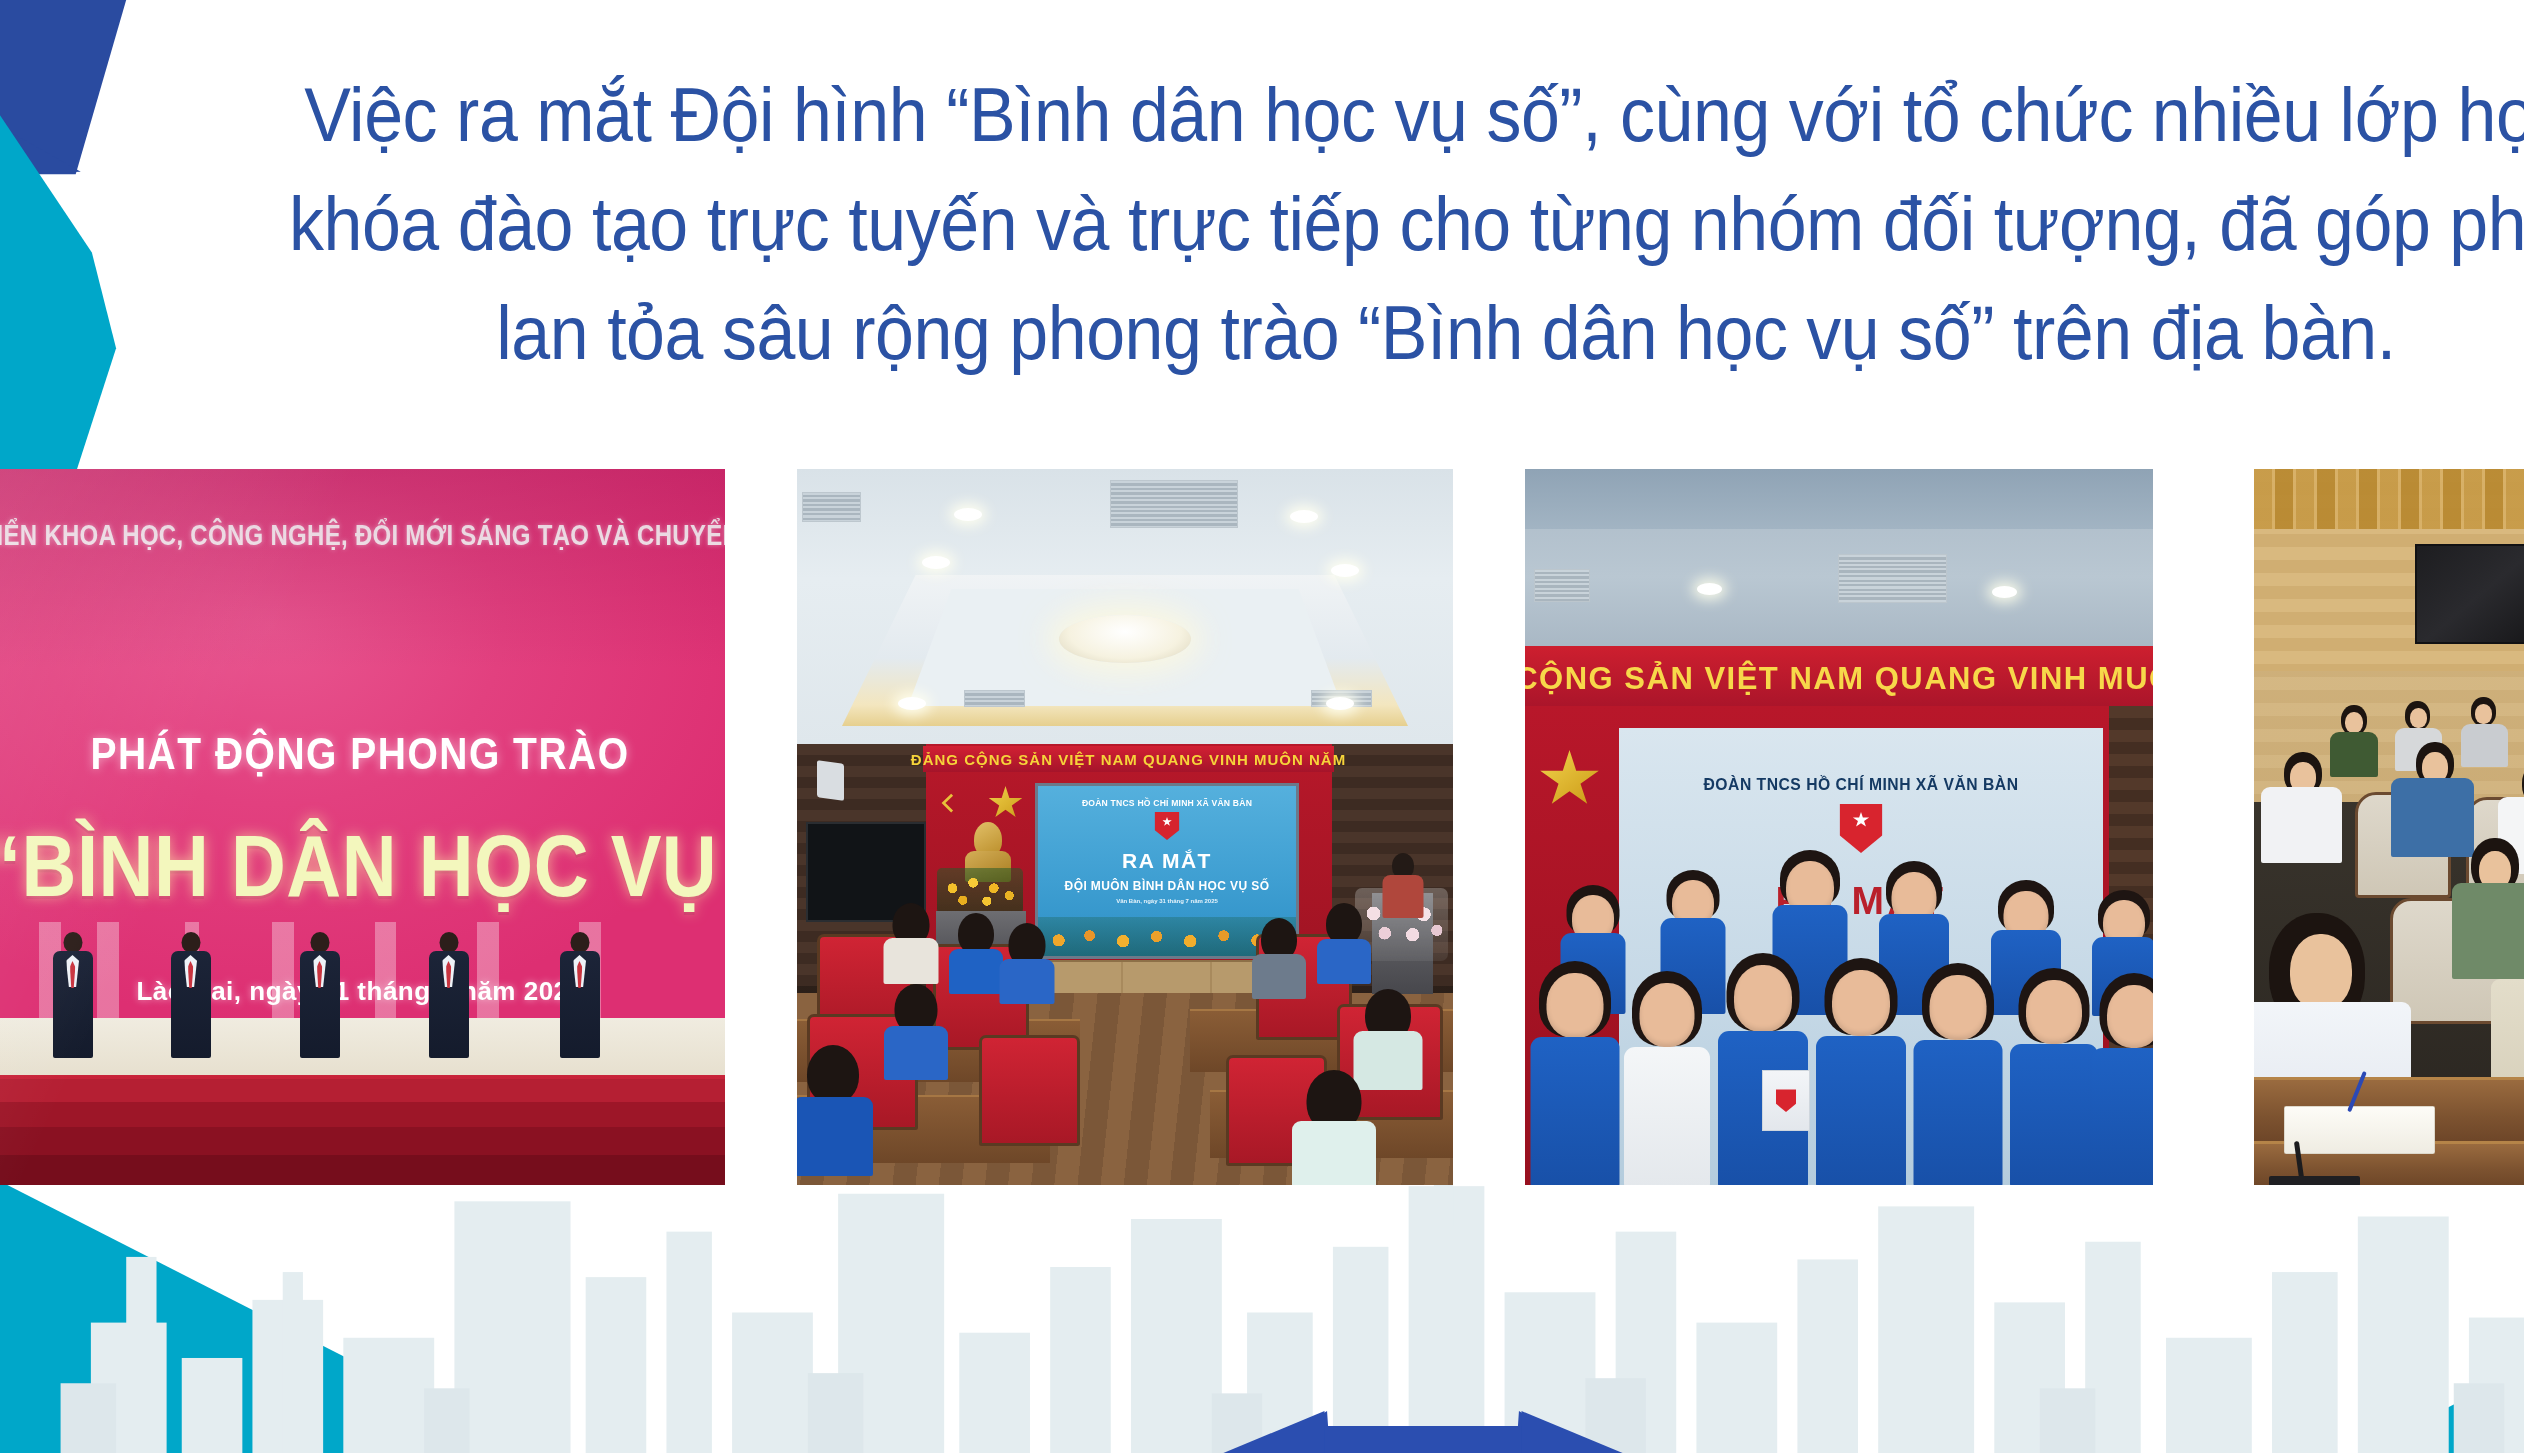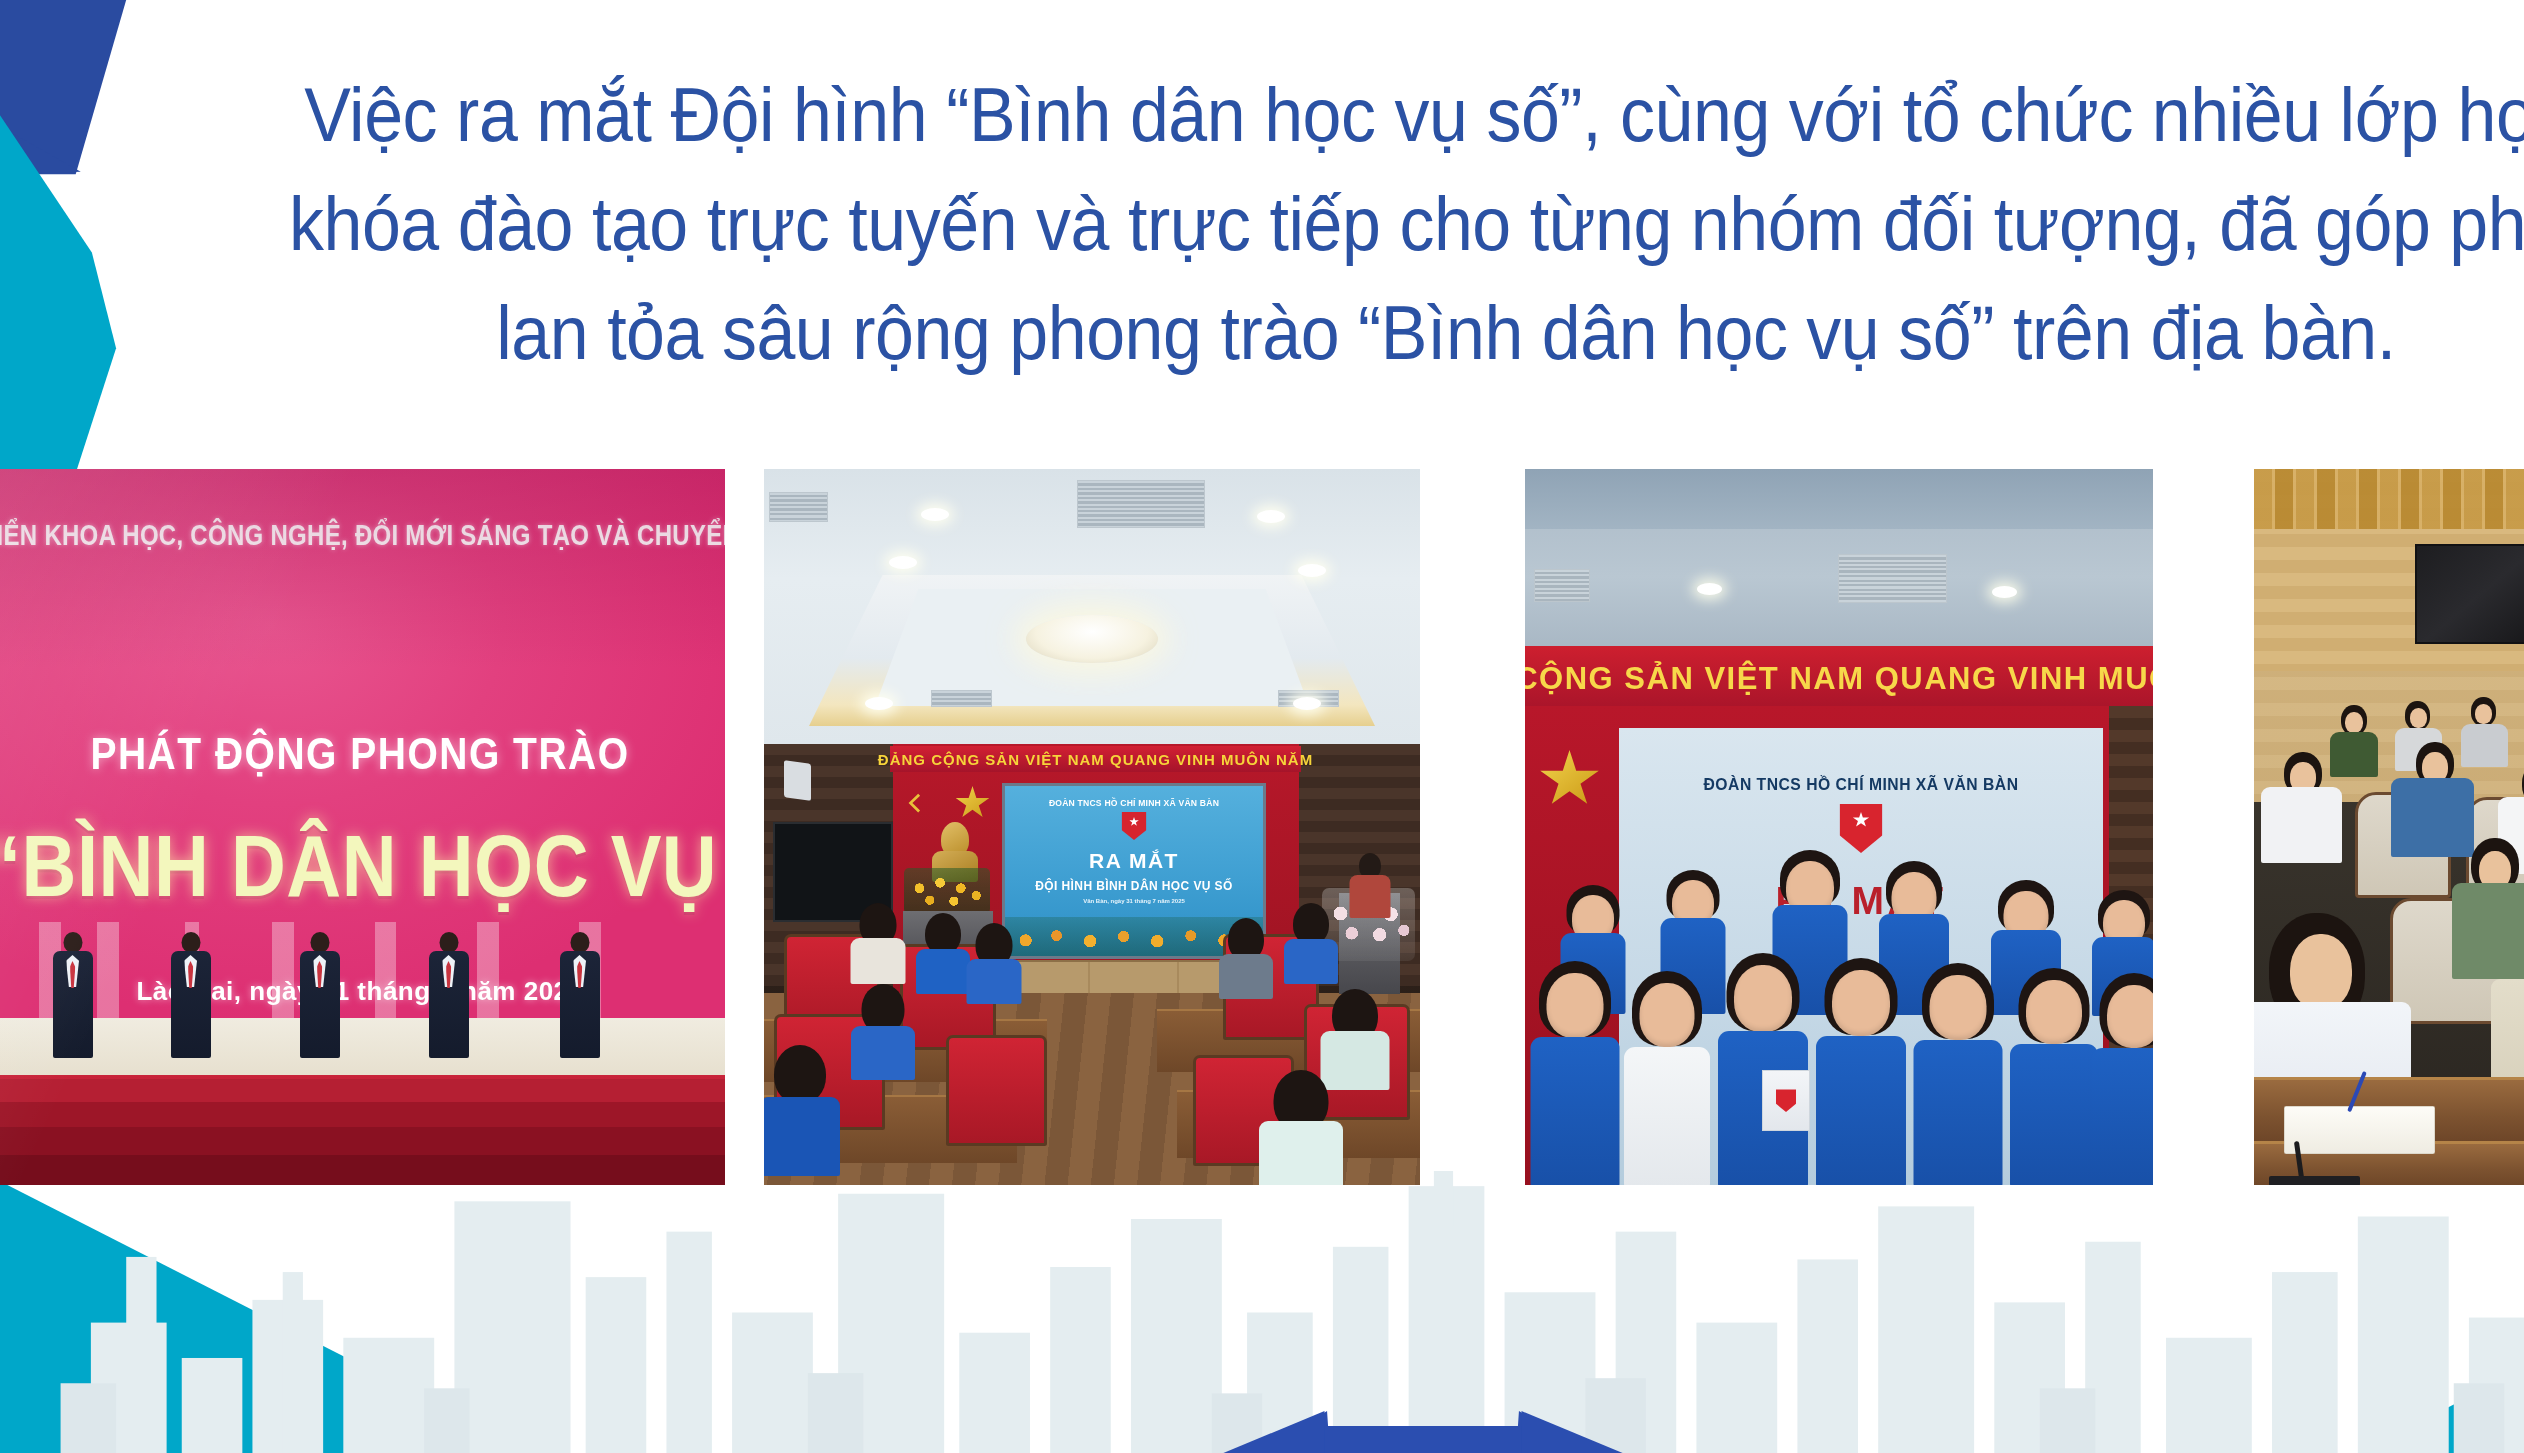--- a/index.html
+++ b/index.html
@@ -189,21 +189,21 @@
   }
   .p1-person .pp-tie {
     position: absolute; left: 50%; top: 29px;
     transform: translateX(-50%);
     width: 5.6px; height: 27px;
     background: #c8343f;
     clip-path: polygon(50% 0, 100% 22%, 72% 100%, 28% 100%, 0 22%);
   }
 
   
-  #photo-2 { left: 764px; width: 656px; }
+  #photo-2 { left: 797px; width: 656px; }
   .p2-ceiling {
     position: absolute; left: 0; right: 0; top: 0; height: 275px;
     background: linear-gradient(180deg, #d9e2e8 0%, #e6edf1 40%, #dfe7ec 100%);
   }
   .p2-cove {
     position: absolute; left: 45px; right: 45px; top: 106px; height: 151px;
     background: linear-gradient(180deg, #f0f3f5 0%, #e3eaef 55%, #f3e6bf 86%, #e6cf8e 100%);
     clip-path: polygon(13% 0, 87% 0, 100% 100%, 0 100%);
   }
   .p2-panel {
@@ -801,21 +801,21 @@
           <div class="bh"></div>
             <div class="bb"></div>
         </div>
         <div class="p2-flowers"></div>
         <div class="p2-podium"></div>
 
         <div class="p2-screen">
           <div class="s-org">ĐOÀN TNCS HỒ CHÍ MINH XÃ VĂN BÀN</div>
           <div class="s-logo"></div>
           <div class="s-ramat">RA MẮT</div>
-          <div class="s-sub">ĐỘI HÌNH BÌNH DÂN HỌC VỤ SỐ</div>
+          <div class="s-sub">ĐỘI MUÔN BÌNH DÂN HỌC VỤ SỐ</div>
           <div class="s-date">Văn Bàn, ngày 31 tháng 7 năm 2025</div>
           <div class="s-flowers"></div>
         </div>
         <div class="p2-cabinet"></div>
 
         <div class="p2-tv"></div>
         <div class="p2-speaker"></div>
 
         <div class="p2-floor"></div>
 

